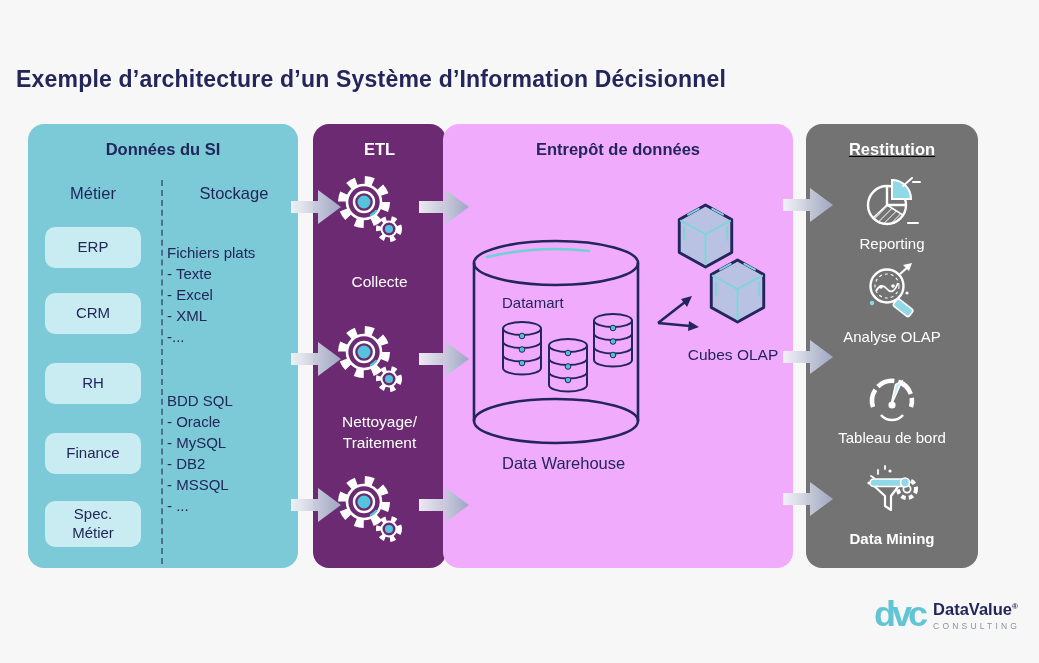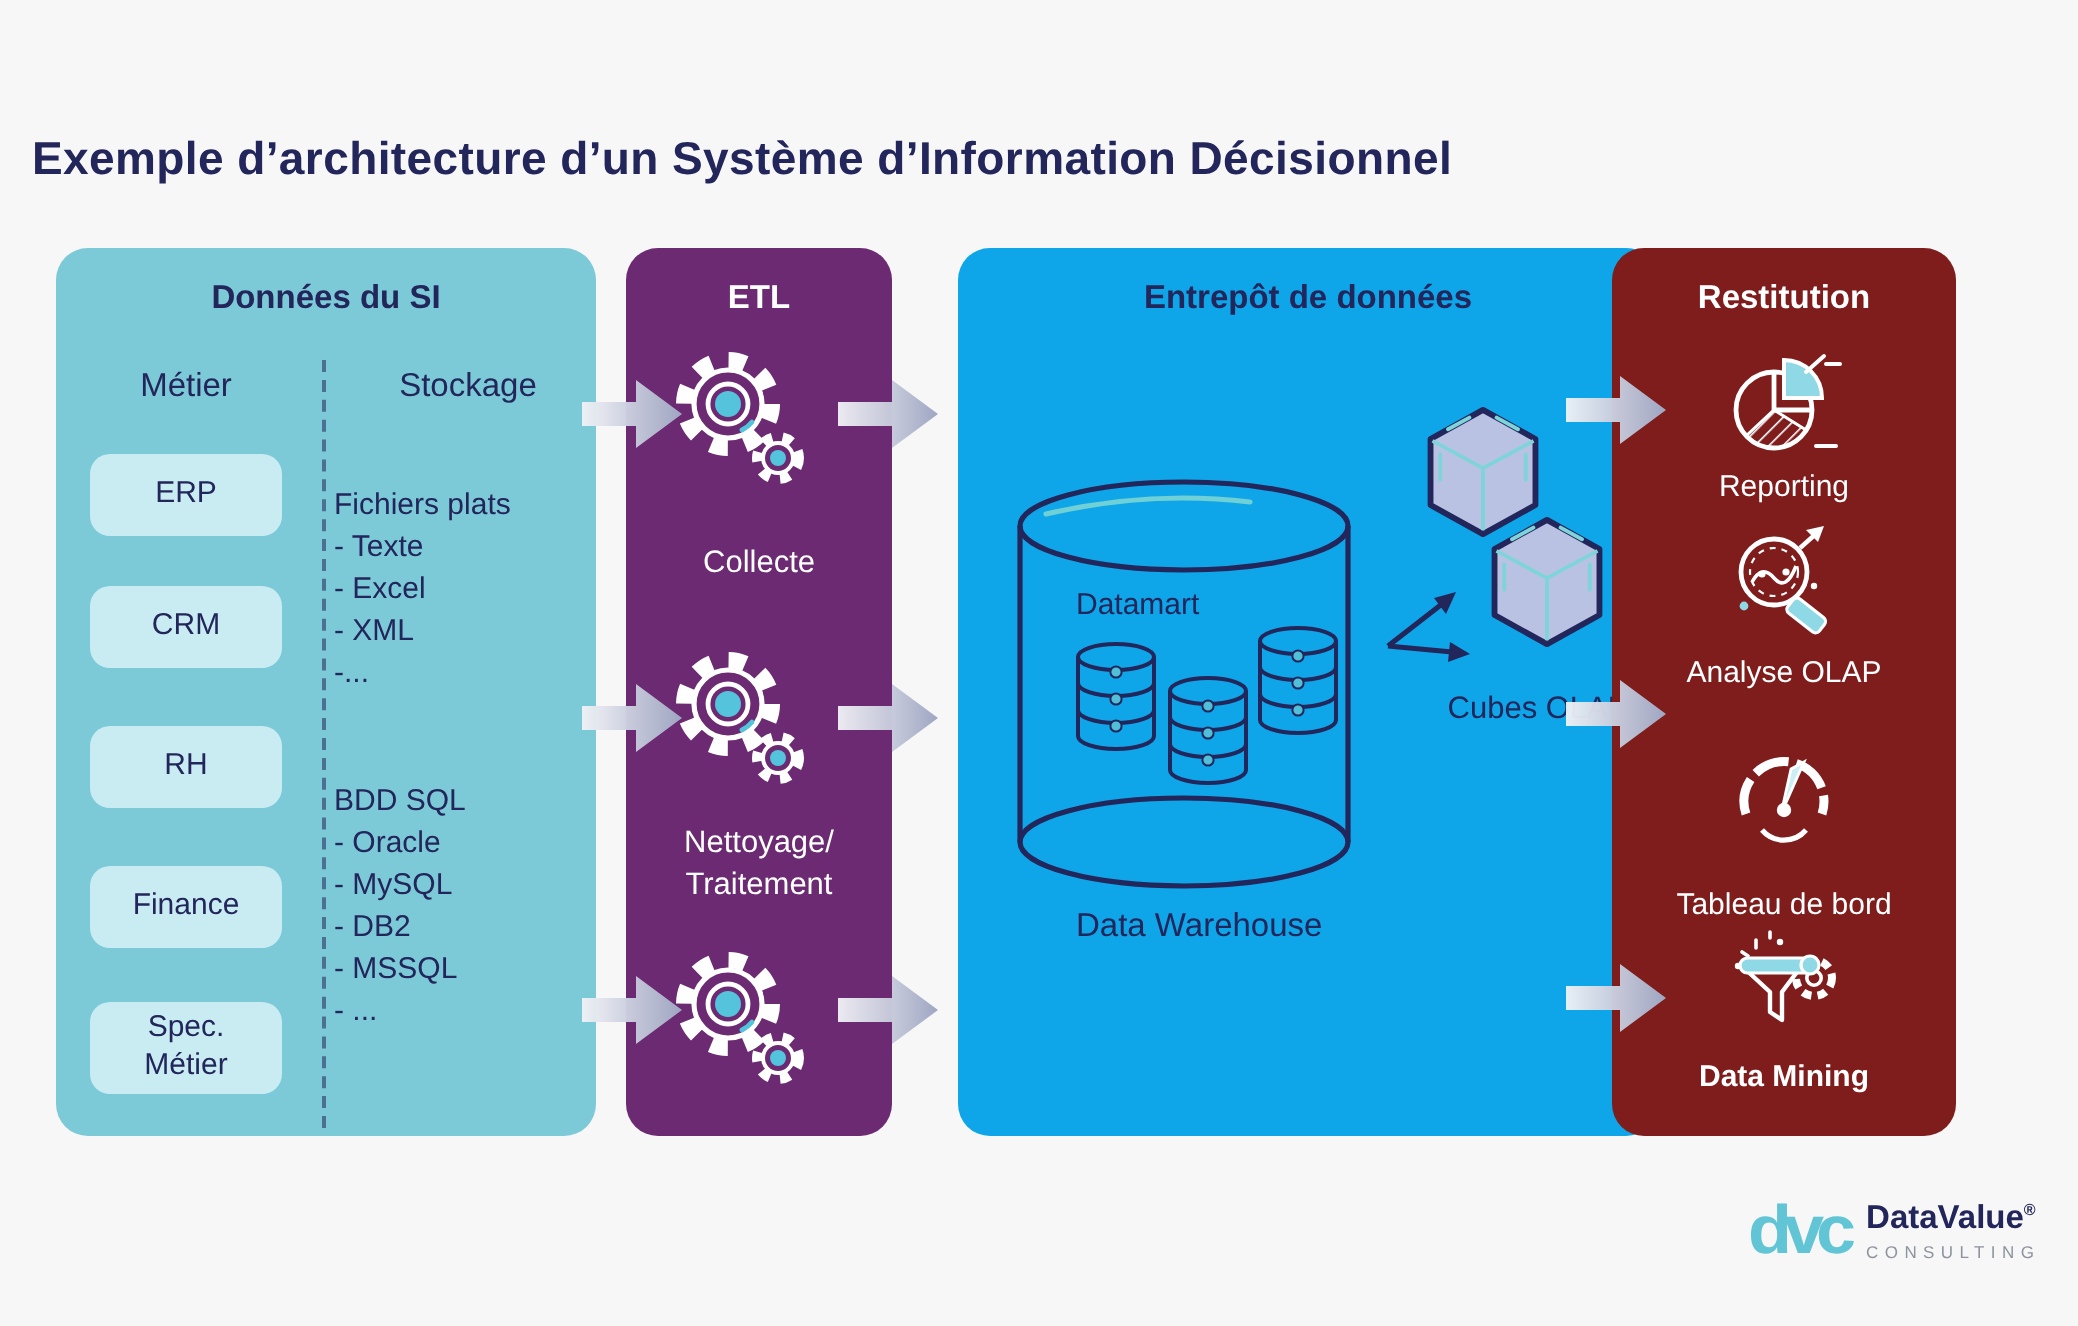--- a/index.html
+++ b/index.html
@@ -4,22 +4,22 @@
 <style>
   html,body{margin:0;padding:0;background:#f7f7f8;}
   .stage{position:relative;width:1039px;height:663px;background:#f7f7f8;overflow:hidden;
          font-family:"Liberation Sans",sans-serif;}
   .page-title{position:absolute;left:0;top:50px;width:100%;margin:16px;text-align:left;
               font-size:23px;font-weight:800;color:#23265a;letter-spacing:.2px;}
   .panel{position:absolute;top:124px;height:444px;border-radius:16px;}
   .panel-title{margin:0;padding-top:16px;text-align:center;font-size:16.5px;font-weight:700;}
   .panel-teal{left:28px;width:270px;background:#7cc9d7;}
   .panel-etl{left:313px;width:133px;background:#6b2a71;}
-  .panel-lav{left:443px;width:350px;background:#0ea5e9;margin-left:36px;}
-  .panel-navy{left:806px;width:172px;background:#7f1d1d;}
+  .panel-lav{left:443px;width:350px;background:#f0abfc;}
+  .panel-navy{left:806px;width:172px;background:#737373;text-decoration:underline;}
   .navy{color:#23265a;}
   .white{color:#fff;}
   
   .col-head{position:absolute;top:60px;font-size:16.5px;font-weight:400;color:#23265a;text-align:center;}
   .col-head.metier{left:17px;width:96px;}
   .col-head.stockage{left:150px;width:112px;}
   .divider{position:absolute;left:133px;top:56px;height:384px;width:0;
            border-left:2px dashed rgba(35,38,90,.55);}
   .chip{position:absolute;left:17px;width:96px;height:41px;background:#c9ecf3;border-radius:10px;
         display:flex;align-items:center;justify-content:center;text-align:center;
@@ -45,21 +45,21 @@
   .cube{position:absolute;}
   .cube1{left:232px;top:78px}.cube2{left:264px;top:133px}
   .cubes-label{position:absolute;left:210px;top:222px;width:160px;text-align:center;
                font-size:15.5px;font-weight:500;color:#23265a;}
   .dw-label{position:absolute;left:59px;top:330px;font-size:16.5px;font-weight:500;color:#23265a;}
   
   .ricon{position:absolute;left:50%;transform:translateX(-50%);}
   .ri1{top:50px}.ri2{top:138px}.ri3{top:246px}.ri4{top:338px}
   .rlabel{position:absolute;left:0;width:100%;text-align:center;color:#fff;
           font-size:15px;font-weight:500;}
-  .rl1{top:111px}.rl2{top:204px}.rl3{top:320px}.rl4{top:406px;font-weight:700;}
+  .rl1{top:111px}.rl2{top:204px}.rl3{top:305px}.rl4{top:406px;font-weight:700;}
   
   .arrow-layer{position:absolute;left:0;top:0;pointer-events:none;}
   
   .logo{position:absolute;left:874px;top:597px;display:flex;align-items:center;gap:9px;}
   .logo-mark{font-size:36px;font-weight:700;color:#62c5d5;letter-spacing:-4px;line-height:1;
              transform:scaleY(.95);}
   .logo-brand{font-size:16.5px;font-weight:700;color:#23265a;line-height:1.1;}
   .logo-reg{font-size:8px;vertical-align:super;font-weight:700;color:#23265a;}
   .logo-sub{font-size:8.5px;letter-spacing:3.2px;color:#8e939e;margin-top:2px;}
 </style>

